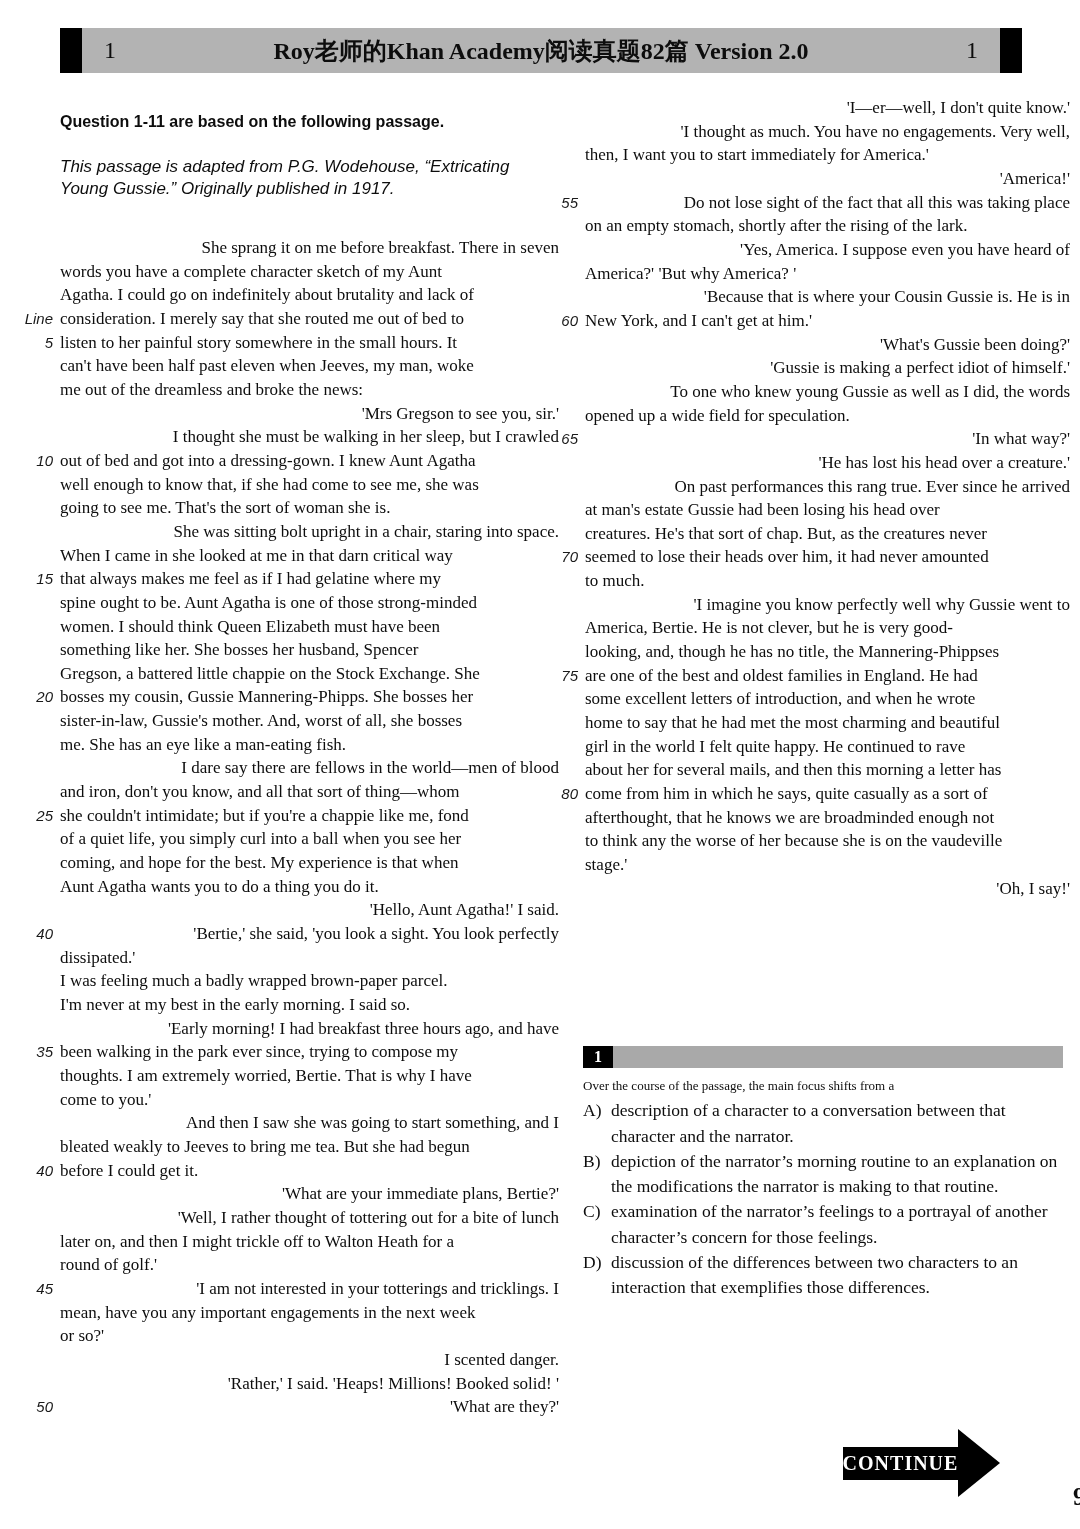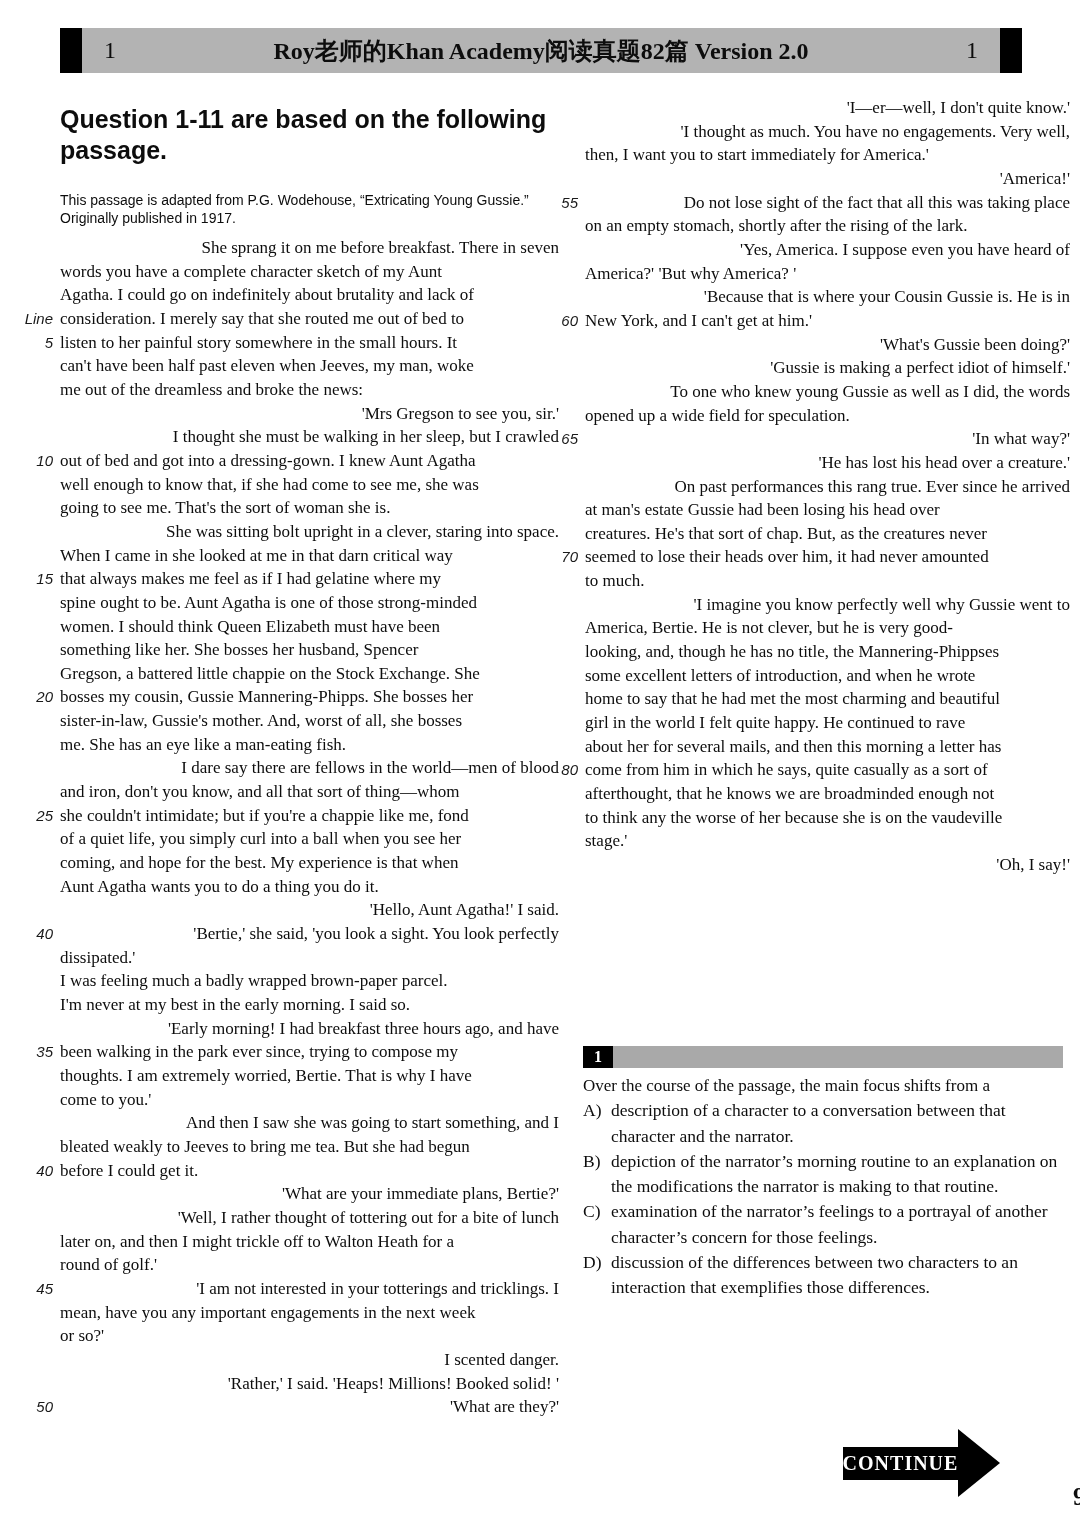--- a/index.html
+++ b/index.html
@@ -10,43 +10,43 @@
   .hdr{position:absolute;left:60px;top:28px;width:962px;height:45px;background:#b3b3b3;
        display:flex;align-items:center;}
   .hdr-block{width:22px;height:45px;background:#000;flex:0 0 auto;}
   .hdr-num{font-size:24px;padding:0 0 0 22px;font-family:"Liberation Serif",serif;}
   .hdr-num.r{padding:0 22px 0 0;}
   .hdr-title{flex:1;text-align:center;font-weight:bold;font-size:24px;
              font-family:"Liberation Serif","DejaVu Sans",serif;}
 
   
   .leftcol{position:absolute;left:22px;top:100px;width:537px;}
-  .q-head{margin:4px 0 0 38px;font-family:"Liberation Sans","DejaVu Sans",sans-serif;
-          font-weight:bold;font-size:25px;line-height:1.25;}
+  .q-head{margin:12px 0 0 38px;font-family:"Liberation Sans","DejaVu Sans",sans-serif;
+          font-weight:bold;font-size:16px;line-height:1.25;}
   .q-src{margin:24px 0 0 38px;font-family:"Liberation Sans","DejaVu Sans",sans-serif;
-         font-size:14px;line-height:1.32;width:498px;}
+         font-size:17px;line-height:1.32;width:498px;font-style:italic;}
   .lines{position:absolute;left:0;width:100%;}
   .leftcol .lines{top:136px;}
   .rightcol{position:absolute;left:552px;top:96px;width:518px;}
   .rightcol .lines{top:0;}
 
   .pline{display:flex;line-height:23.65px;white-space:nowrap;}
   .pline .ln{flex:0 0 38px;text-align:right;padding-right:7px;box-sizing:border-box;
              font-family:"Liberation Sans","DejaVu Sans",sans-serif;
              font-style:italic;font-size:15px;color:#1a1a1a;}
   .rightcol .pline .ln{flex-basis:33px;}
   .pline .lt{flex:1;font-size:17px;}
   .pline.ind .lt{padding-left:22px;text-align:right;}
 
   
   .question{position:absolute;left:583px;top:1046px;width:480px;}
   .qbar{height:22px;background:#a9a9a9;display:flex;}
   .qnum{width:30px;height:22px;background:#000;color:#fff;text-align:center;
         line-height:22px;font-size:16px;font-weight:bold;}
-  .qstem{margin-top:5px;font-size:17px;line-height:25.3px;}
+  .qstem{margin-top:5px;font-size:13px;line-height:25.3px;}
   .choice{display:flex;font-size:17.5px;line-height:25.3px;}
   .choice .cl{flex:0 0 28px;}
   .choice .ct{flex:1;}
 
   
   .pageno{position:absolute;left:18px;top:1483px;width:1080px;text-align:right;
           font-weight:bold;font-size:25px;}
   .continue{position:absolute;left:843px;top:1447px;width:115px;height:33px;background:#000;
             display:flex;align-items:center;justify-content:center;}
   .continue .clabel{color:#fff;font-weight:bold;font-size:20px;letter-spacing:1px;
@@ -115,21 +115,21 @@
         <div class="pline">
           <span class="ln"></span>
           <span class="lt">well enough to know that, if she had come to see me, she was</span>
         </div>
         <div class="pline">
           <span class="ln"></span>
           <span class="lt">going to see me. That's the sort of woman she is.</span>
         </div>
         <div class="pline ind">
           <span class="ln"></span>
-          <span class="lt">She was sitting bolt upright in a clever, staring into space.</span>
+          <span class="lt">She was sitting bolt upright in a chair, staring into space.</span>
         </div>
         <div class="pline">
           <span class="ln"></span>
           <span class="lt">When I came in she looked at me in that darn critical way</span>
         </div>
         <div class="pline">
           <span class="ln">15</span>
           <span class="lt">that always makes me feel as if I had gelatine where my</span>
         </div>
         <div class="pline">
@@ -365,20 +365,24 @@
           <span class="ln"></span>
           <span class="lt">'I imagine you know perfectly well why Gussie went to</span>
         </div>
         <div class="pline">
           <span class="ln"></span>
           <span class="lt">America, Bertie. He is not clever, but he is very good-</span>
         </div>
         <div class="pline">
           <span class="ln"></span>
           <span class="lt">looking, and, though he has no title, the Mannering-Phippses</span>
+        </div>
+        <div class="pline">
+          <span class="ln">75</span>
+          <span class="lt">are one of the best and oldest families in England. He had</span>
         </div>
         <div class="pline">
           <span class="ln"></span>
           <span class="lt">some excellent letters of introduction, and when he wrote</span>
         </div>
         <div class="pline">
           <span class="ln"></span>
           <span class="lt">home to say that he had met the most charming and beautiful</span>
         </div>
         <div class="pline">

